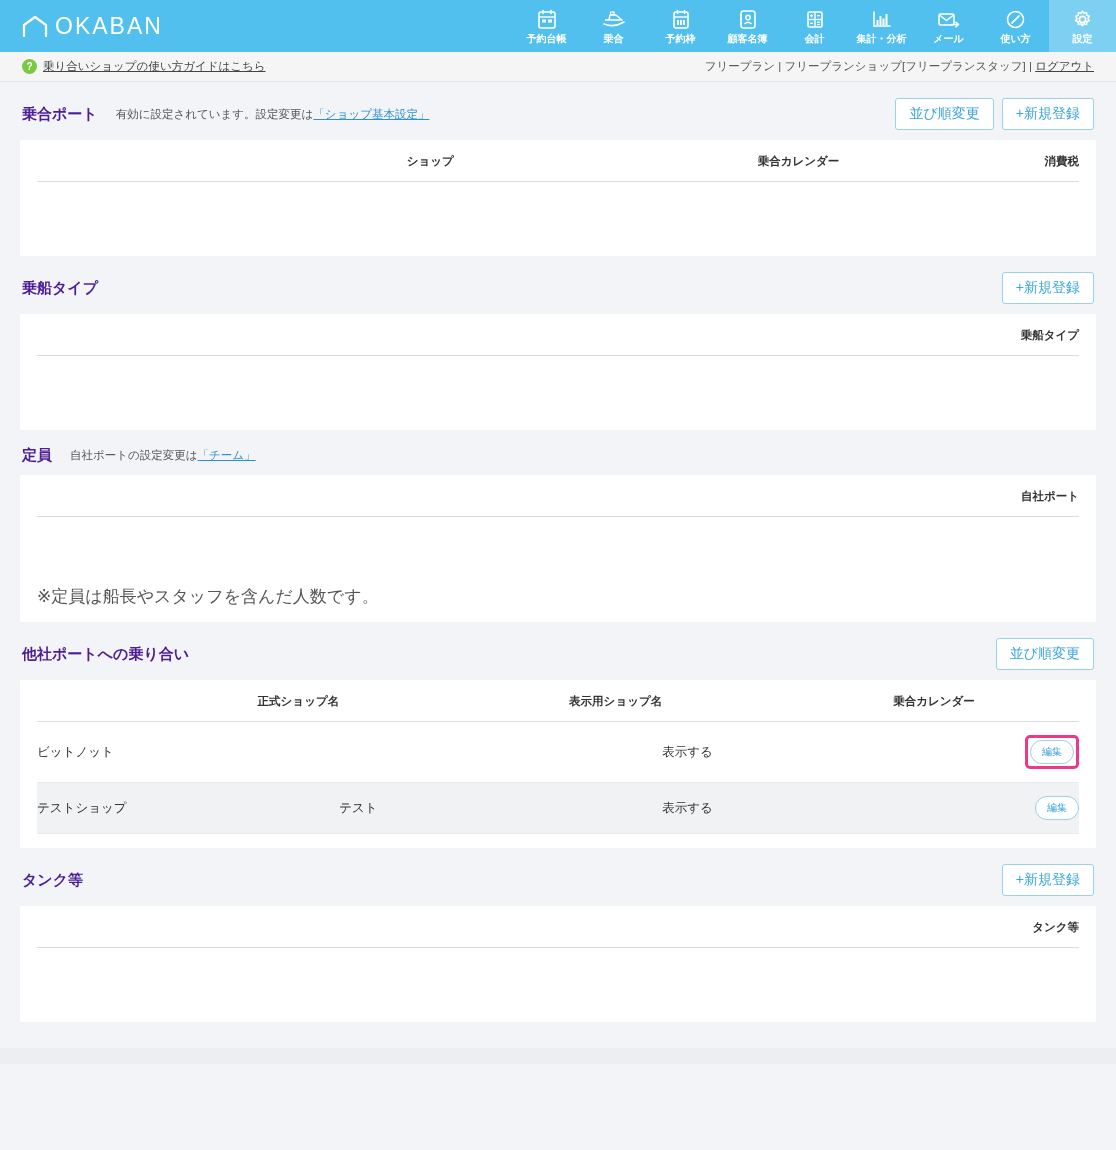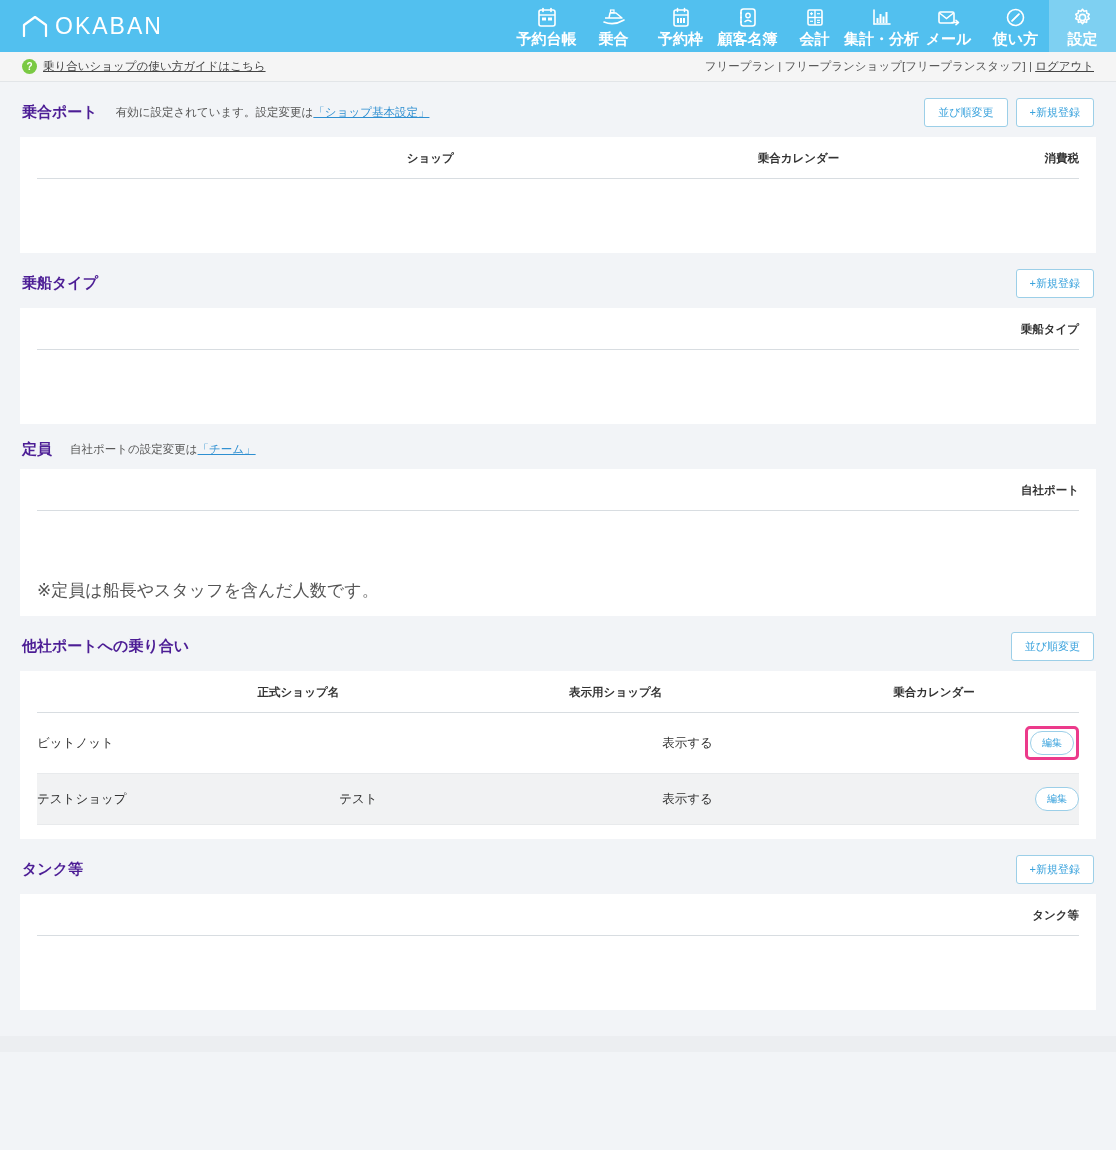--- a/index.html
+++ b/index.html
@@ -33,21 +33,21 @@
     width: 67px;
     display: flex; flex-direction: column;
     align-items: center; justify-content: center;
     color: #ffffff;
     text-decoration: none;
     gap: 3px;
     cursor: pointer;
   }
   .nav-item.active { background: #7ed0f2; }
   .nav-ico { height: 22px; display:flex; align-items:center; justify-content:center; }
-  .nav-label { font-size: 15px; line-height: 1; white-space: nowrap; font-weight: 700;}
+  .nav-label { font-size: 10px; line-height: 1; white-space: nowrap; font-weight: 700;}
 
   
   .subbar {
     height: 30px;
     background: #f5f5f5;
     border-bottom: 1px solid #e2e5e8;
     display: flex; align-items: center;
     padding: 0 22px;
     font-size: 11.5px;
   }
@@ -71,21 +71,21 @@
     min-height: 44px;
   }
   .sec-title { font-size: 15px; font-weight: 700; color: #4c1d95; white-space: nowrap;}
   .sec-note { font-size: 11.5px; color: #555; margin-left: 18px; }
   .sec-note .lnk { color: #2e8fd1; text-decoration: underline; }
   .sec-actions { margin-left: auto; display: flex; gap: 8px; }
   .btn {
     border: 1px solid #9ccfe8;
     background: #fff;
     color: #3ba3dd;
-    font-size: 11px;
+    font-size: 14px;
     padding: 6px 13px;
     border-radius: 3px;
     cursor: pointer;
     font-family: inherit;
     white-space: nowrap;
   }
   .btn-sm {
     border: 1px solid #9ccfe8;
     background: #fff;
     color: #3ba3dd;

